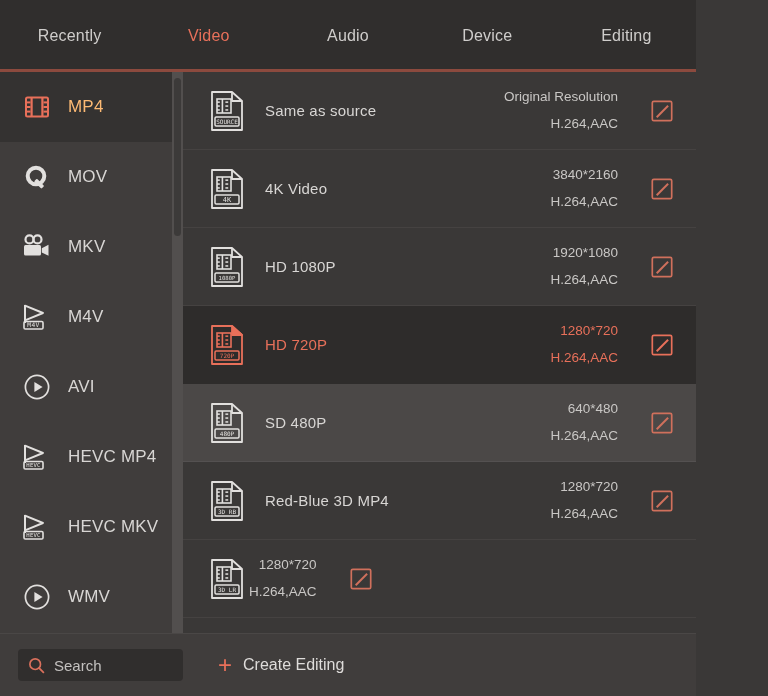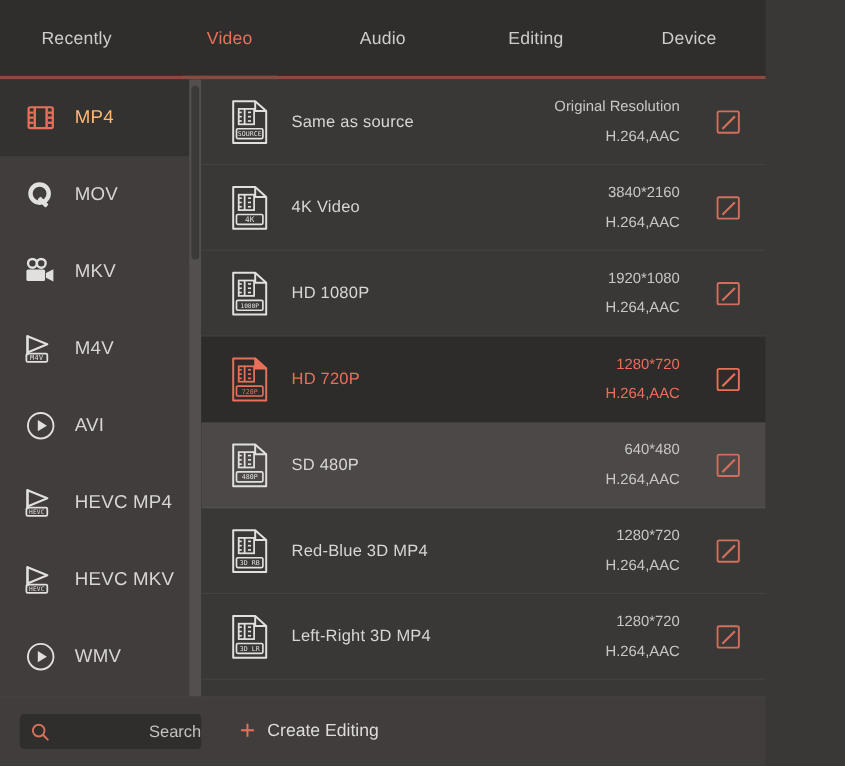--- a/index.html
+++ b/index.html
@@ -159,21 +159,20 @@
     display: flex; align-items: center;
     padding-left: 18px;
   }
   #search-box {
     width: 165px; height: 32px;
     background: #302e2d;
     border-radius: 4px;
     display: flex; align-items: center;
     padding-left: 10px;
     cursor: text;
-    justify-content: space-between;
   }
   #search-placeholder {
     margin-left: 9px;
     font-size: 15px;
     color: #c3c1bf;
   }
   #create-custom {
     display: flex; align-items: center;
     margin-left: 35px;
     cursor: pointer;
@@ -200,24 +199,24 @@
     <div class="tab">
       <span>Recently</span>
     </div>
     <div class="tab active">
       <span>Video</span>
     </div>
     <div class="tab">
       <span>Audio</span>
     </div>
     <div class="tab">
+      <span>Device</span>
+    </div>
+    <div class="tab">
       <span>Editing</span>
-    </div>
-    <div class="tab">
-      <span>Device</span>
     </div>
     <div id="header-underline"></div>
   </div>
 
   <div id="body">
 
     <div id="sidebar">
       <div id="sidebar-list">
 
         <div class="side-item selected">
@@ -514,21 +513,20 @@
             <rect x="8" y="11.4" width="2.8" height="1.5" fill="currentColor"></rect>
             <rect x="8" y="15.3" width="2.8" height="1.5" fill="currentColor"></rect>
             <rect x="8" y="19.2" width="2.8" height="1.5" fill="currentColor"></rect>
             <rect x="16.4" y="11.4" width="2.8" height="1.5" fill="currentColor"></rect>
             <rect x="16.4" y="15.3" width="2.8" height="1.5" fill="currentColor"></rect>
             <rect x="16.4" y="19.2" width="2.8" height="1.5" fill="currentColor"></rect>
             <rect x="6" y="27" width="24" height="9" rx="1.2" fill="none" stroke="currentColor" stroke-width="1.5"></rect>
             <text x="18" y="33.8" font-size="6" font-family="'DejaVu Sans Mono',monospace" fill="currentColor" text-anchor="middle">3D LR</text>
           </svg>
         </span>
-        <span class="row-name">Left-Right 3D MP4</span>
         <span class="row-meta">
           <div>1280*720</div>
           <div>H.264,AAC</div>
         </span>
         <span class="row-edit">
           <svg width="22" height="22" viewBox="0 0 22 22">
             <rect x="1.3" y="1.3" width="19.4" height="19.4" rx="1.5" fill="none" stroke="currentColor" stroke-width="1.7"></rect>
             <path d="M5 16.5 L16.4 5.1 L17.8 6.5 L6.4 17.9 Z" fill="currentColor"></path>
           </svg>
         </span>

